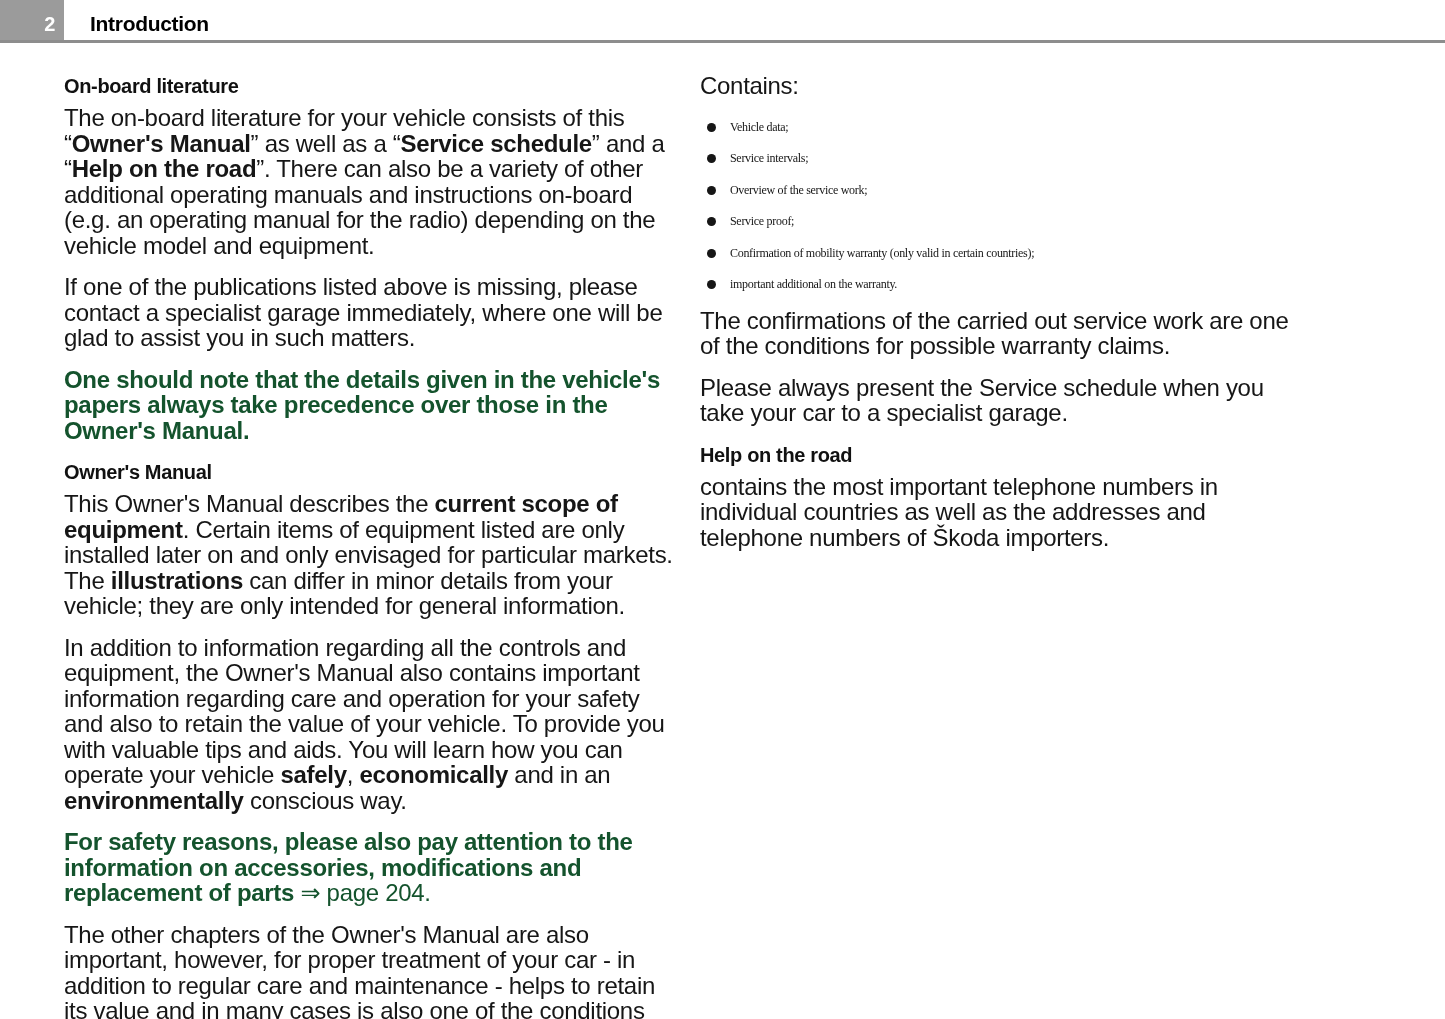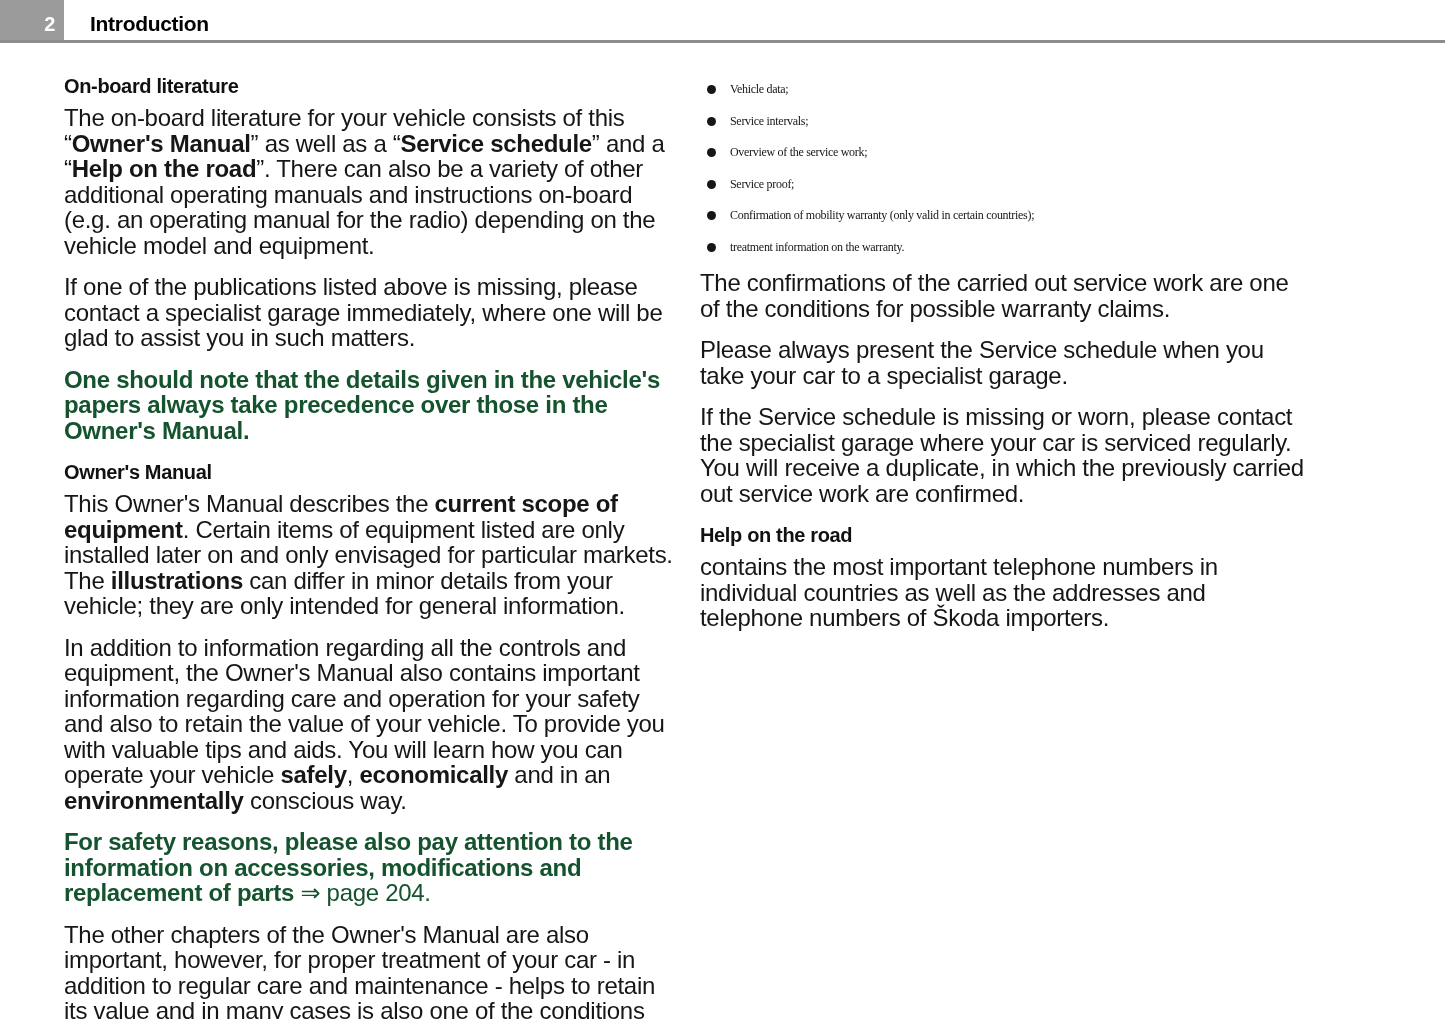--- a/index.html
+++ b/index.html
@@ -123,29 +123,29 @@
       <p class="para">If one of the publications listed above is missing, please contact a specialist garage immediately, where one will be glad to assist you in such matters.</p>
       <p class="para bold-note">One should note that the details given in the vehicle's papers always take precedence over those in the Owner's Manual.</p>
       <h3 class="section-heading">Owner's Manual</h3>
       <p class="para"><span class="r">This Owner's Manual describes the </span><span class="b">current scope of equipment</span><span class="r">. Certain items of equipment listed are only installed later on and only envisaged for particular markets. The </span><span class="b">illustrations</span><span class="r"> can differ in minor details from your vehicle; they are only intended for general information.</span></p>
       <p class="para"><span class="r">In addition to information regarding all the controls and equipment, the Owner's Manual also contains important information regarding care and operation for your safety and also to retain the value of your vehicle. To provide you with valuable tips and aids. You will learn how you can operate your vehicle </span><span class="b">safely</span><span class="r">, </span><span class="b">economically</span><span class="r"> and in an </span><span class="b">environmentally</span><span class="r"> conscious way.</span></p>
       <p class="para bold-note"><span class="b">For safety reasons, please also pay attention to the information on accessories, modifications and replacement of parts</span><span class="r"> ⇒ page 204.</span></p>
       <p class="para">The other chapters of the Owner's Manual are also important, however, for proper treatment of your car - in addition to regular care and maintenance - helps to retain its value and in many cases is also one of the conditions for possible warranty claims.</p>
     </div>
 
     <div class="col">
+      <p class="para">Contains:</p>
       <ul class="bullet-list">
         <li><span class="dot"></span><span>Vehicle data;</span></li>
         <li><span class="dot"></span><span>Service intervals;</span></li>
         <li><span class="dot"></span><span>Overview of the service work;</span></li>
         <li><span class="dot"></span><span>Service proof;</span></li>
         <li><span class="dot"></span><span>Confirmation of mobility warranty (only valid in certain countries);</span></li>
-        <li><span class="dot"></span><span>treatment information on the warranty.</span></li>
+        <li><span class="dot"></span><span>important additional on the warranty.</span></li>
       </ul>
       <p class="para">The confirmations of the carried out service work are one of the conditions for possible warranty claims.</p>
       <p class="para">Please always present the Service schedule when you take your car to a specialist garage.</p>
-      <p class="para">If the Service schedule is missing or worn, please contact the specialist garage where your car is serviced regularly. You will receive a duplicate, in which the previously carried out service work are confirmed.</p>
       <h3 class="section-heading">Help on the road</h3>
       <p class="para">contains the most important telephone numbers in individual countries as well as the addresses and telephone numbers of Škoda importers.</p>
     </div>
 
   </div>
 </div>
 
 </body></html>

